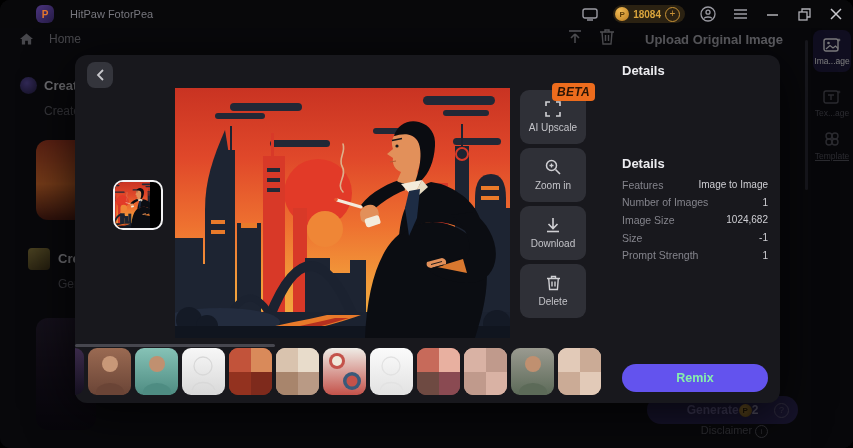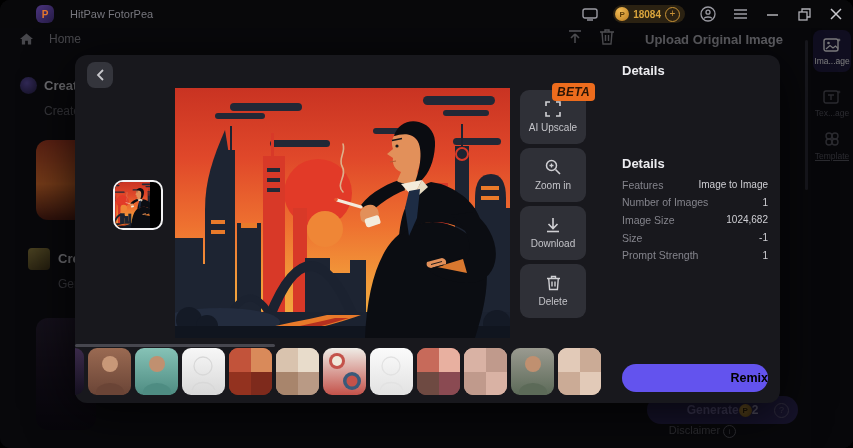--- a/index.html
+++ b/index.html
@@ -36,21 +36,21 @@
   .toolbar-ic{position:absolute;color:#9b9ba2;}
   .upload-header{position:absolute;left:645px;top:32px;font-size:13px;font-weight:bold;color:#b3b3ba;}
   .generate-btn{position:absolute;left:647px;top:396px;width:151px;height:28px;border-radius:14px;background:#28224e;
                 display:flex;align-items:center;justify-content:center;gap:0;}
   .generate-label{font-size:12px;font-weight:bold;color:#6e679a;}
   .gen-coin{width:13px;height:13px;border-radius:50%;background:radial-gradient(circle at 35% 30%,#b98d3c,#6e5418);
             color:#2c1f06;font-size:8px;font-weight:bold;display:flex;align-items:center;justify-content:center;}
   .gen-count{font-size:12px;font-weight:bold;color:#8f89a8;}
   .q-ic{position:absolute;right:9px;top:7px;width:13px;height:13px;border-radius:50%;border:1px solid #55506e;
         color:#55506e;font-size:9px;line-height:12px;text-align:center;}
-  .disclaimer{position:absolute;left:627px;top:424px;width:151px;text-align:center;font-size:11px;color:#53535a;}
+  .disclaimer{position:absolute;left:659px;top:424px;width:151px;text-align:center;font-size:11px;color:#53535a;}
 
   
   .sidebar{position:absolute;right:0;top:28px;width:42px;bottom:0;background:#0b0b0f;z-index:2;}
   .vscroll{position:absolute;left:-6px;top:12px;width:3px;height:150px;border-radius:2px;background:#2a2a32;}
   .side-item{position:absolute;left:2px;width:38px;height:42px;border-radius:8px;display:flex;flex-direction:column;
              align-items:center;justify-content:center;gap:3px;color:#4f4f57;}
   .side-item .lab{font-size:8.5px;max-width:38px;overflow:hidden;white-space:nowrap;}
   .side-item.active{background:rgba(95,75,225,0.20);color:#e5e5e5;}
 
   
@@ -75,21 +75,21 @@
   .rpanel{position:absolute;left:535px;top:0;width:170px;height:348px;}
   .rp-h{position:absolute;left:12px;font-size:13px;font-weight:bold;color:#ececf0;}
   .prompt-box{position:absolute;left:12px;top:25px;width:146px;height:66px;background:#25252b;border-radius:8px;
               box-sizing:border-box;padding:9px 10px;font-size:11px;line-height:1.5;color:#8e8e97;}
   .copy-ic{position:absolute;right:7px;top:6px;color:#b9b9c0;}
   .details-rows{position:absolute;left:12px;top:121px;width:146px;}
   .drow{display:flex;justify-content:space-between;height:17.6px;align-items:center;}
   .dlbl{font-size:10.5px;color:#84848c;}
   .dval{font-size:10px;color:#cfcfd4;}
   .remix-btn{position:absolute;left:12px;top:309px;width:146px;height:28px;border-radius:14px;background:#6353ee;
-             color:#000000;font-size:12.5px;font-weight:bold;display:flex;align-items:center;justify-content:flex-end;}
+             color:#86efac;font-size:12.5px;font-weight:bold;display:flex;align-items:center;justify-content:center;}
 
   .thumb-strip{position:absolute;left:0;top:293px;width:535px;height:47px;display:flex;gap:4px;overflow:hidden;}
   .thumb{flex:0 0 43px;width:43px;height:47px;border-radius:9px;overflow:hidden;position:relative;}
   .thumb.sliver{flex:0 0 9px;width:9px;border-radius:0 9px 9px 0;}
   .thumb .head{position:absolute;left:50%;top:8px;width:16px;height:16px;margin-left:-8px;border-radius:50%;}
   .thumb .bust{position:absolute;left:50%;bottom:-6px;width:28px;height:18px;margin-left:-14px;border-radius:50% 50% 0 0;}
   .thumb .q{position:absolute;width:50%;height:50%;}
   .hscroll{position:absolute;left:75px;top:344px;width:200px;height:3px;border-radius:2px;background:#47474f;}
 </style>
 </head>

